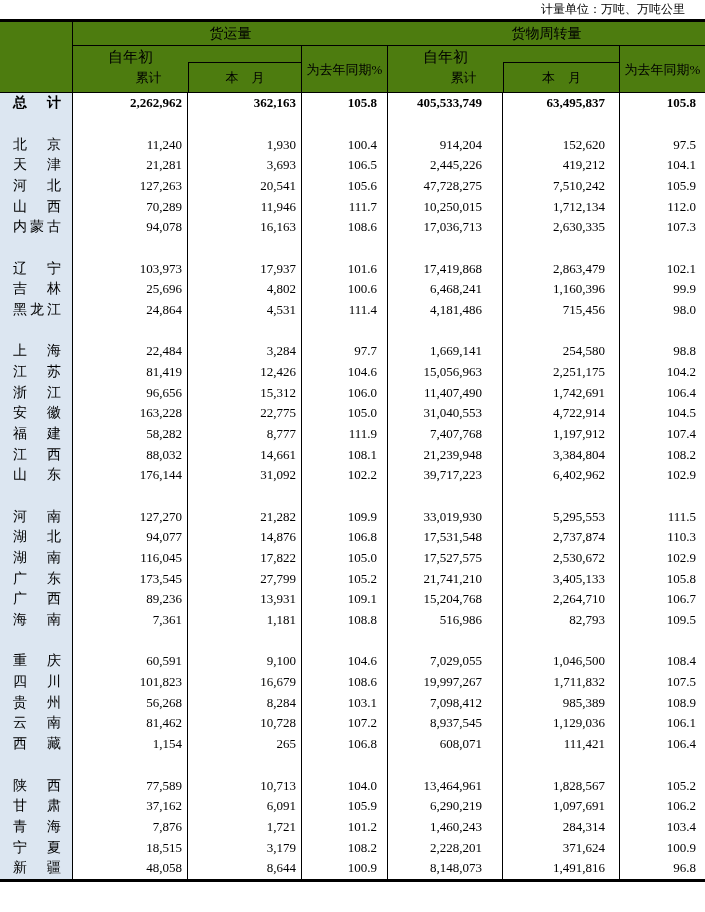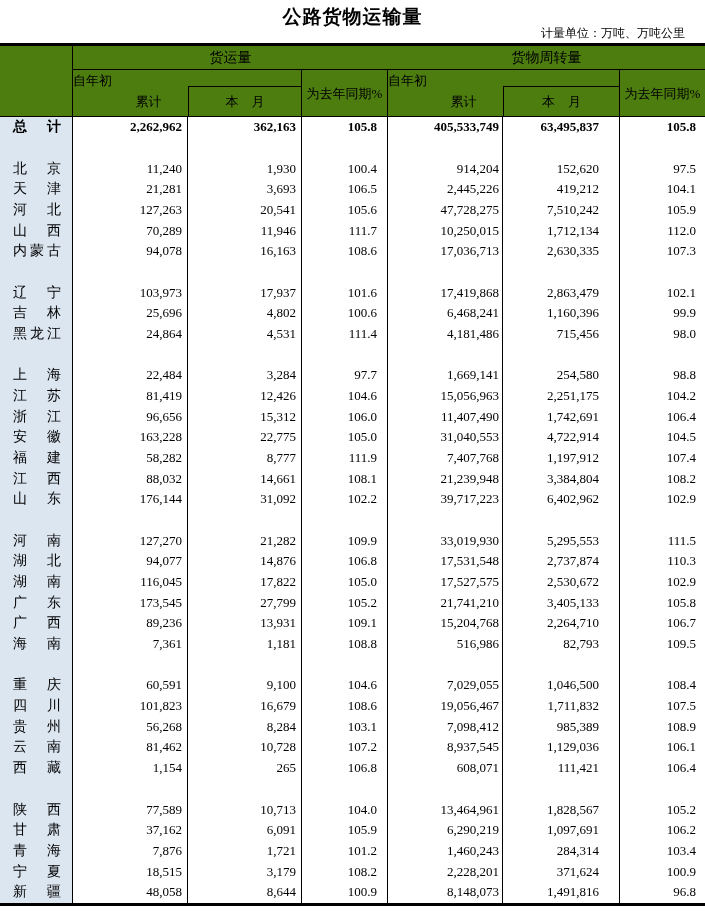--- a/index.html
+++ b/index.html
@@ -34,21 +34,21 @@
   .hgroup-title{
     height:24px;line-height:24px;border-bottom:1px solid #000;
     text-align:center;font-size:14px;
   }
   .hsub{flex:1;display:flex;position:relative;}
   .haccum{position:relative;border-right:1px solid #000;}
   .g1 .haccum{width:229px;}
   .g2 .haccum{width:232px;}
   .haccum .l1{
     position:absolute;top:0;left:0;width:115px;height:20px;
-    line-height:22px;text-align:left;font-size:13px;
+    line-height:22px;text-align:center;font-size:15px;
   }
   .haccum .l2{
     position:absolute;bottom:0;left:18px;width:115px;height:26px;
     line-height:24px;text-align:center;font-size:13px;
   }
   .hmonth{
     position:absolute;top:16px;bottom:0;left:115px;right:0;
     border-top:1px solid #000;border-left:1px solid #000;
     display:flex;align-items:center;justify-content:center;font-size:13px;
   }
@@ -65,30 +65,29 @@
     display:flex;align-items:center;padding-left:13px;font-size:14px;
   }
   .rlabel .chars{width:48px;display:flex;justify-content:space-between;}
   .cell{
     border-right:1px solid #000;display:flex;align-items:center;
     justify-content:flex-end;font-size:13px;
   }
   .cell.c1{width:115px;padding-right:5px;}
   .cell.c2{width:114px;padding-right:5px;}
   .cell.c3{width:86px;padding-right:10px;}
-  .cell.c4{width:115px;padding-right:3px;}
-  .cell.c5{width:117px;padding-right:20px;}
+  .cell.c4{width:115px;padding-right:20px;}
+  .cell.c5{width:117px;padding-right:14px;}
   .cell.c6{width:85px;padding-right:9px;border-right:none;}
   .row.bold .cell,.row.bold .rlabel{font-weight:bold;}
 </style>
 </head>
 <body>
 
 <div class="page">
-  <div class="report-title">公路货物运输量</div>
   <div class="unit-note">计量单位：万吨、万吨公里</div>
 
   <div class="rtable">
     <div class="thead">
       <div class="corner"></div>
 
       <div class="hgroup g1">
         <div class="hgroup-title">货运量</div>
         <div class="hsub">
           <div class="haccum">
@@ -502,21 +501,21 @@
         <div class="row">
           <div class="rlabel">
             <div class="chars">
               <div>四</div>
               <div>川</div>
             </div>
           </div>
           <div class="cell c1">101,823</div>
           <div class="cell c2">16,679</div>
           <div class="cell c3">108.6</div>
-          <div class="cell c4">19,056,467</div>
+          <div class="cell c4">19,997,267</div>
           <div class="cell c5">1,711,832</div>
           <div class="cell c6">107.5</div>
         </div>
         <div class="row">
           <div class="rlabel">
             <div class="chars">
               <div>贵</div>
               <div>州</div>
             </div>
           </div>

